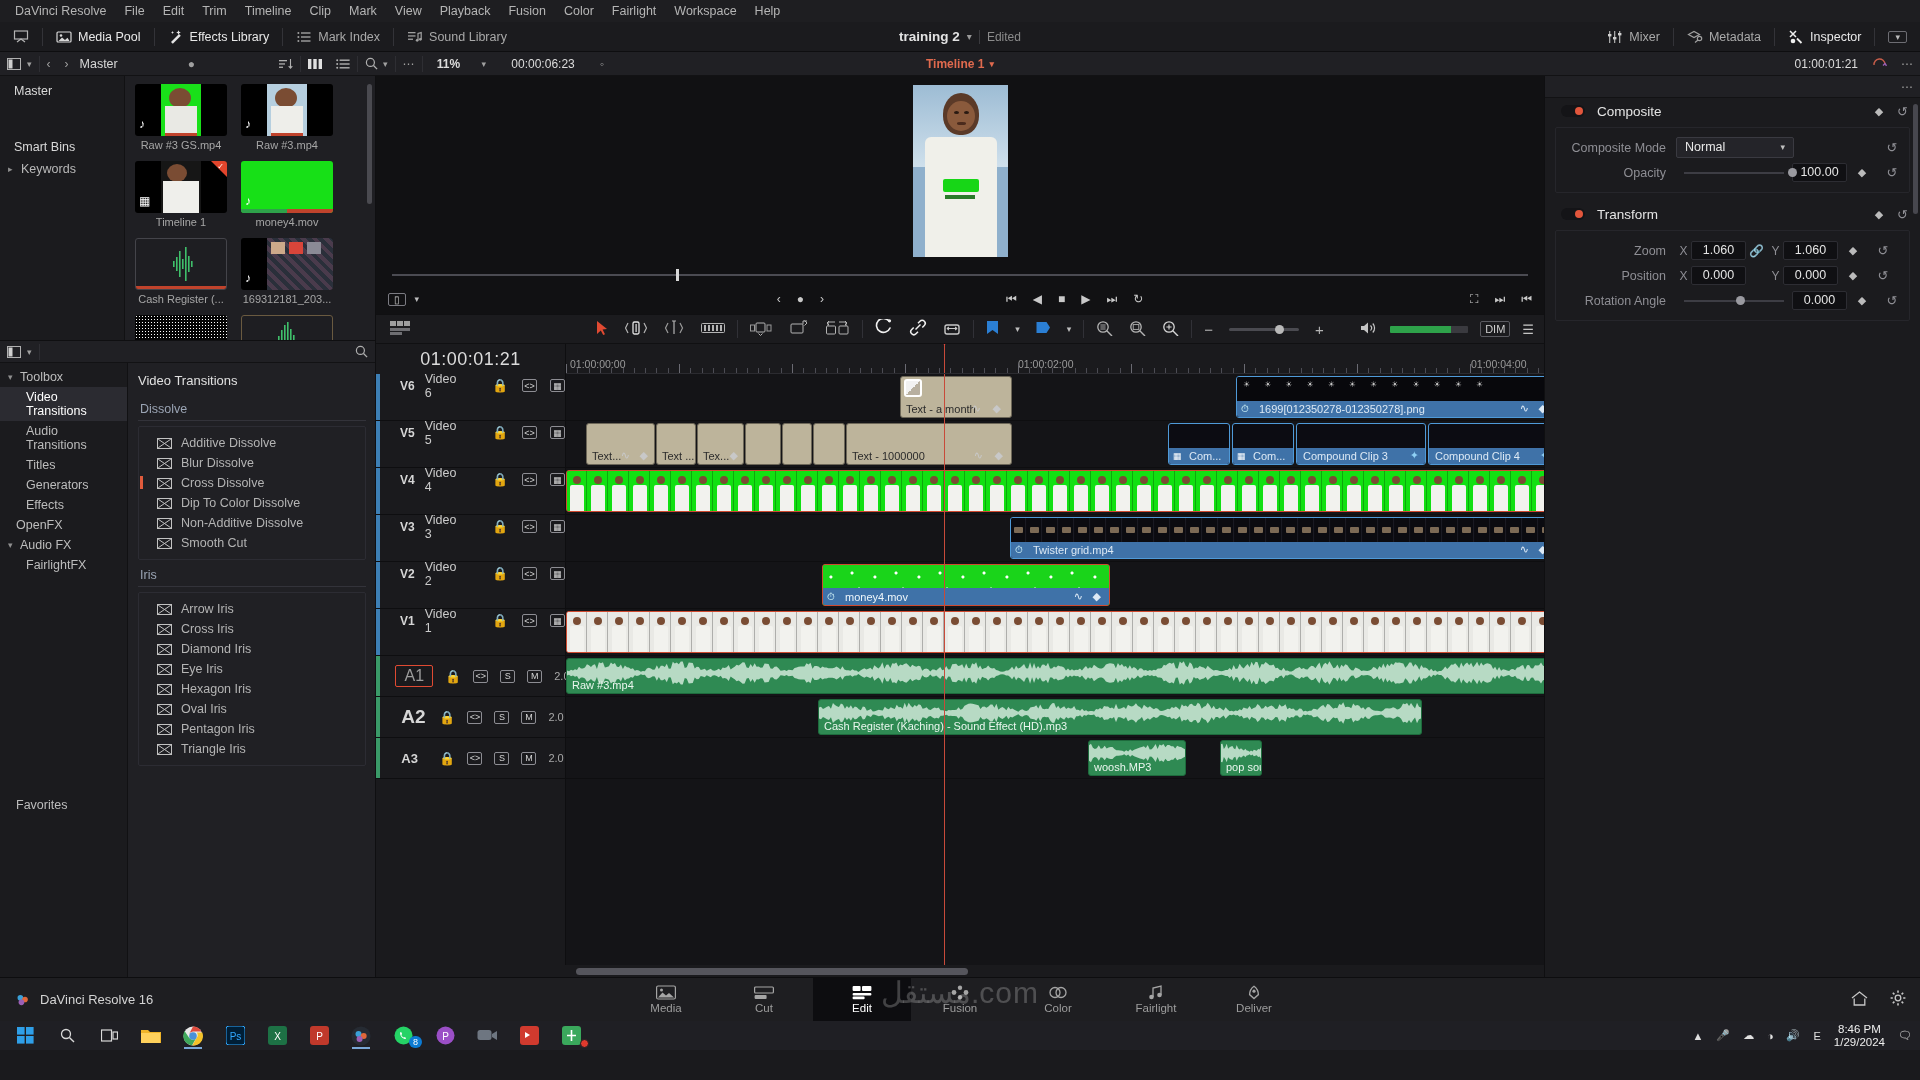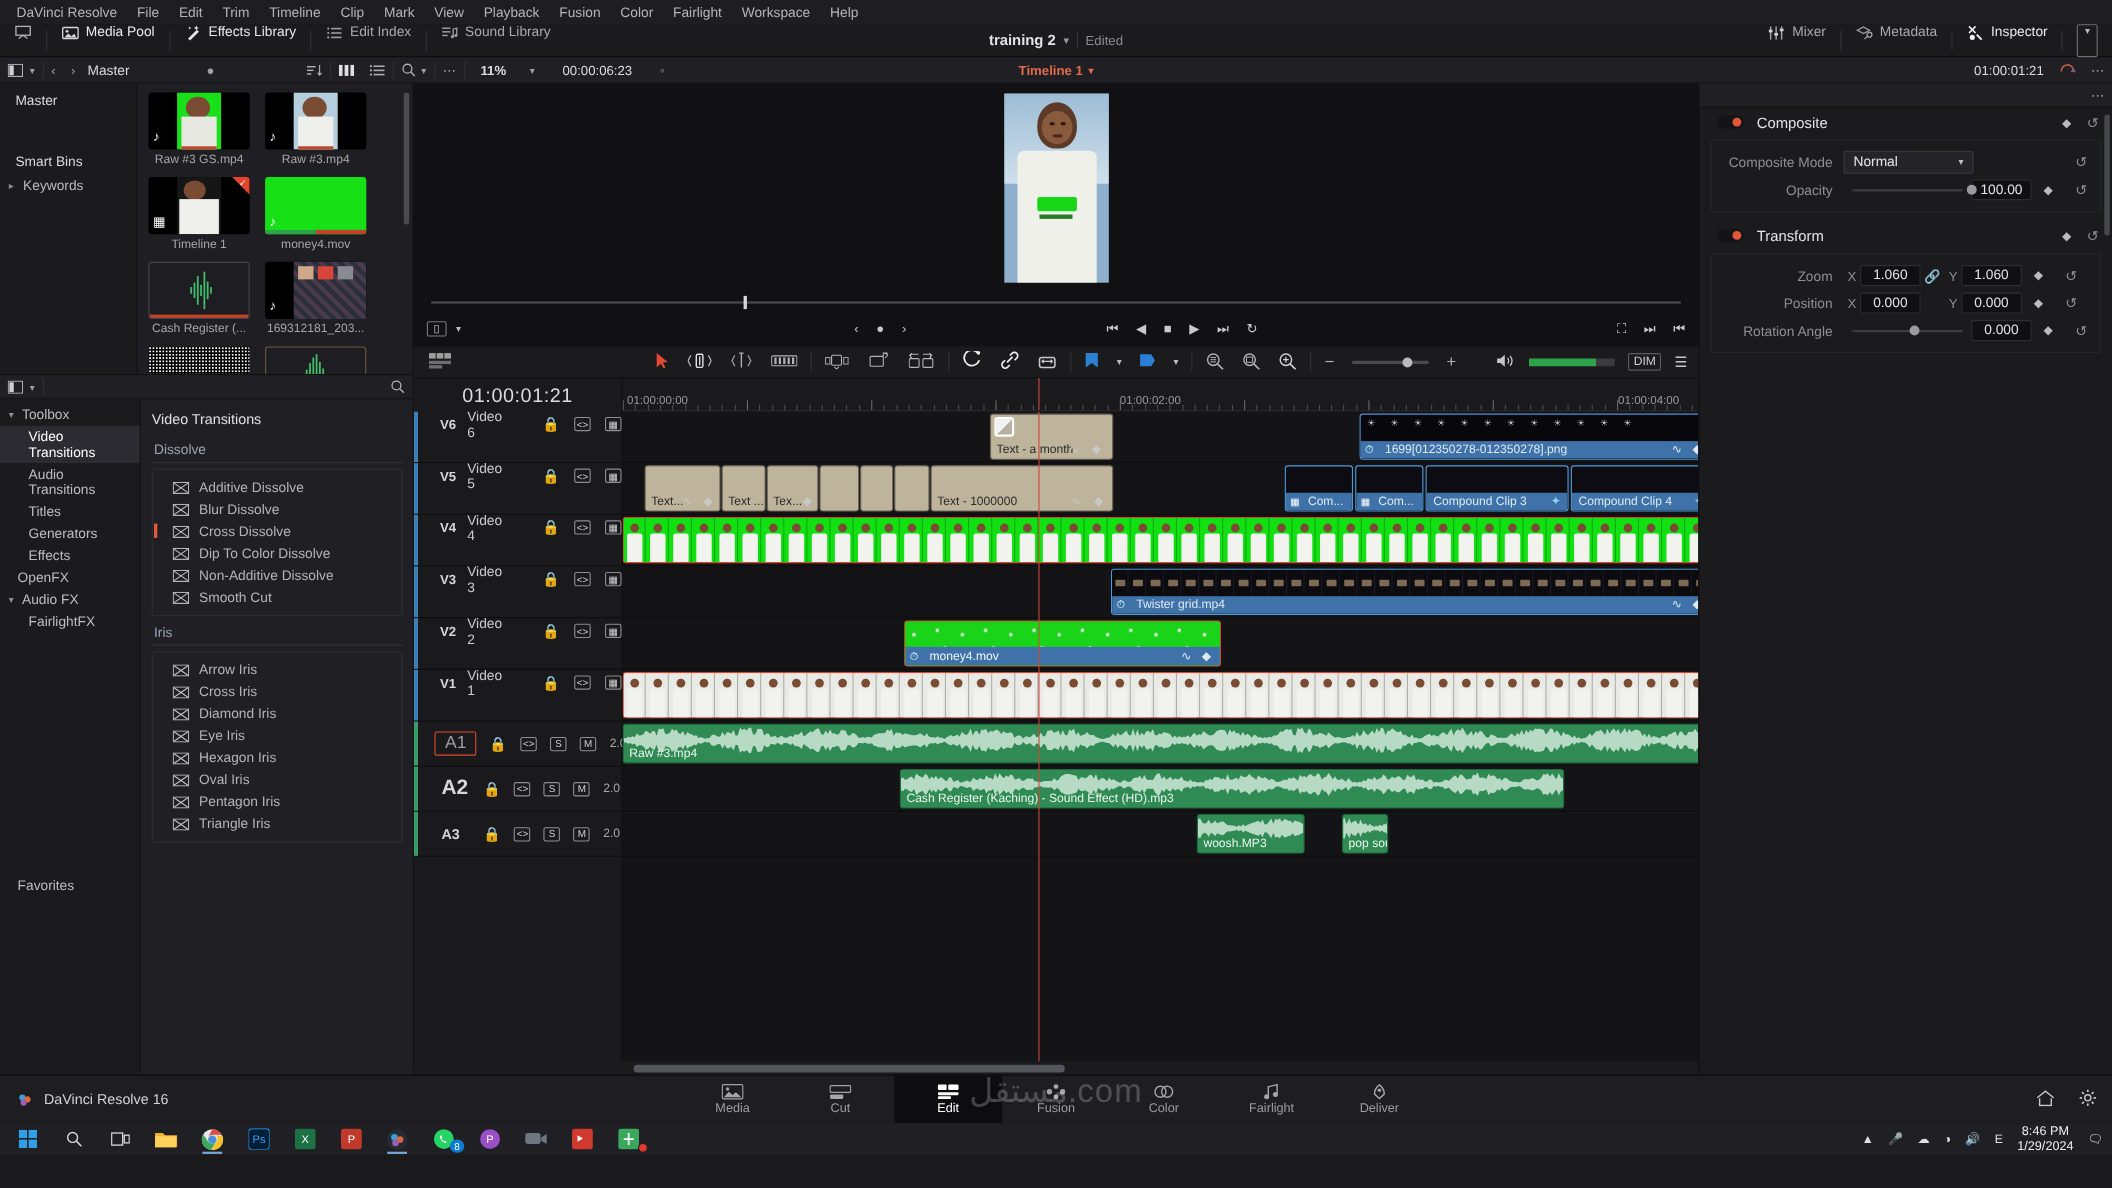--- a/index.html
+++ b/index.html
@@ -27,21 +27,21 @@
   
   .menubar { height:22px; background:#1e1e21; display:flex; align-items:center; padding-left:6px; gap:0; }
   .menuitem { padding:2px 9px; font-size:12.5px; color:#b5b5b5; }
 
   
   .maintoolbar {
     height:30px; background:#1b1b1e; display:flex; align-items:center;
     border-bottom:1px solid #0e0e10; position:relative;
   }
   .mt-left { display:flex; align-items:center; }
-  .mt-btn { display:flex; gap:6px; padding:0 13px; height:30px; color:#a9a9a9; font-size:12.5px; }
+  .mt-btn { display:flex; align-items:center; gap:6px; padding:0 13px; height:30px; color:#a9a9a9; font-size:12.5px; }
   .mt-btn.active { color:#e8e8e8; }
   .mt-sep { width:1px; height:18px; background:#333338; }
   .mt-center { position:absolute; left:0; right:0; display:flex; justify-content:center; align-items:center; gap:7px; pointer-events:none; }
   .mt-center > * { pointer-events:auto; }
   .proj-name { color:#e2e2e2; font-size:13.5px; font-weight:bold; }
   .proj-caret { color:#9a9a9a; font-size:10px; }
   .proj-div { width:1px; height:14px; background:#3a3a3e; }
   .proj-state { color:#8b8b8b; font-size:12px; }
   .mt-right { margin-left:auto; display:flex; align-items:center; }
   .mt-icon { width:16px; height:16px; display:inline-block; }
@@ -248,21 +248,21 @@
       <div class="mt-sep"></div>
       <div class="mt-btn">
         <svg class="mt-icon" viewBox="0 0 16 16">
           <circle cx="2.4" cy="4" r="1" fill="#a0a0a0"></circle>
             <rect x="5" y="3.3" width="9.5" height="1.4" fill="#a0a0a0"></rect>
           <circle cx="2.4" cy="8" r="1" fill="#a0a0a0"></circle>
             <rect x="5" y="7.3" width="9.5" height="1.4" fill="#a0a0a0"></rect>
           <circle cx="2.4" cy="12" r="1" fill="#a0a0a0"></circle>
             <rect x="5" y="11.3" width="9.5" height="1.4" fill="#a0a0a0"></rect>
         </svg>
-        <span>Edit Index</span>
+        <span>Mark Index</span>
       </div>
       <div class="mt-sep"></div>
       <div class="mt-btn">
         <svg class="mt-icon" viewBox="0 0 16 16">
           <rect x="1" y="3" width="7.5" height="1.3" fill="#a0a0a0"></rect>
           <rect x="1" y="6.3" width="7.5" height="1.3" fill="#a0a0a0"></rect>
           <rect x="1" y="9.6" width="5" height="1.3" fill="#a0a0a0"></rect>
           <path d="M11 11V4.5l3.2-.9V10" fill="none" stroke="#a0a0a0" stroke-width="1.2"></path>
           <circle cx="10.2" cy="11.3" r="1.4" fill="#a0a0a0"></circle>
           <circle cx="13.4" cy="10.3" r="1.4" fill="#a0a0a0"></circle>

